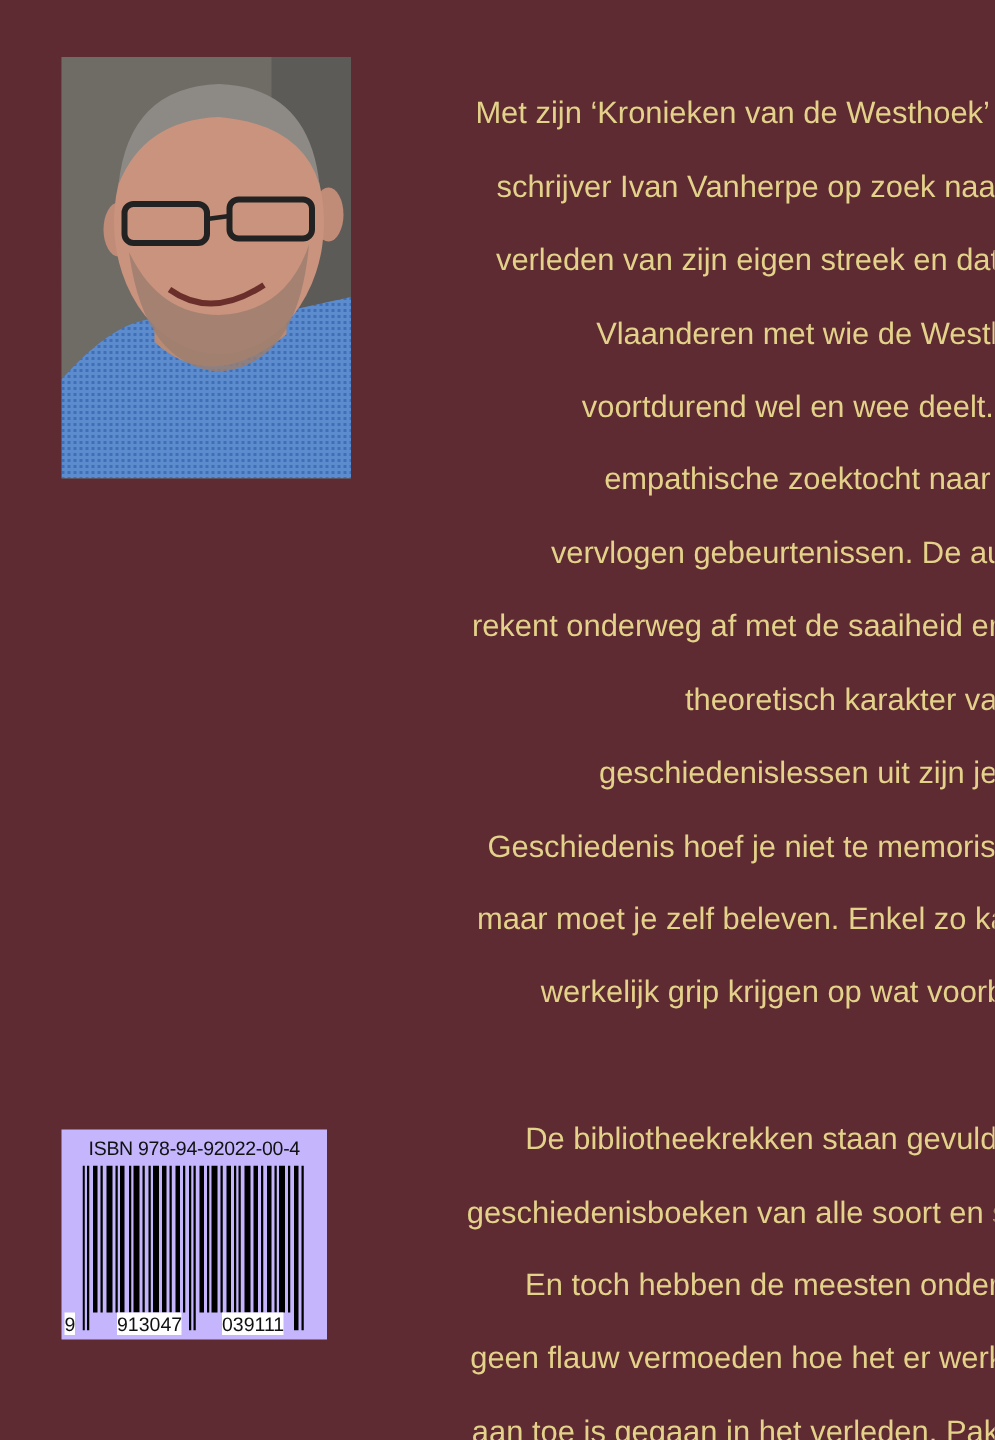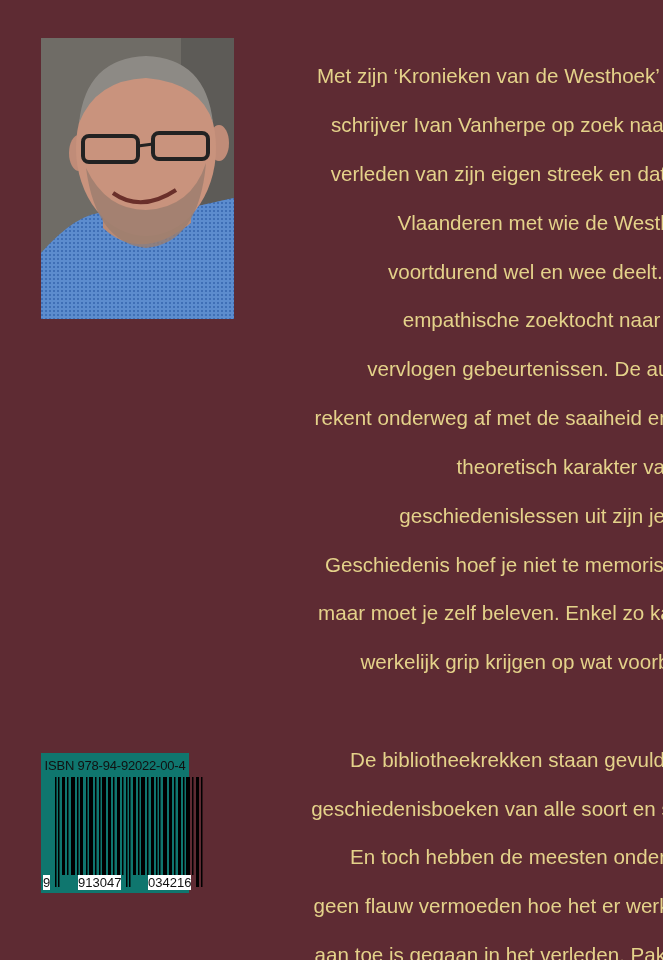--- a/index.html
+++ b/index.html
@@ -5,21 +5,21 @@
   html,body{margin:0;padding:0;}
   body{width:663px;height:960px;background:#5e2b33;position:relative;overflow:hidden;
        font-family:"Liberation Sans", sans-serif;}
   .photo{position:absolute;left:41px;top:38px;width:193px;height:281px;overflow:hidden;
          background:linear-gradient(180deg,#6d6b66 0%,#7d7a73 40%,#5f5e59 100%);}
   .photo svg{display:block;}
   .text{position:absolute;left:250px;top:40px;width:455px;color:#e4d28a;
         font-size:20.6px;line-height:24.4px;text-align:right;}
   .para{margin:0 0 24.4px 0;white-space:pre-line;}
   .line{display:block;}
-  .barcode{position:absolute;left:41px;top:753px;width:148px;height:140px;background:#0f766e;}
+  .barcode{position:absolute;left:41px;top:753px;width:177px;height:140px;background:#c4b5fd;}
   .isbn-label{position:absolute;top:5px;left:0;width:100%;text-align:center;font-size:13px;color:#111;letter-spacing:-0.2px;}
   .bars{position:absolute;left:14px;top:24px;width:160px;height:110px;}
   .bar-digits{position:absolute;bottom:3px;font-size:13px;color:#111;background:#fff;}
 </style>
 </head>
 <body>
 
 <div class="photo">
   <svg width="193" height="281" viewBox="0 0 193 281">
     <rect width="193" height="281" fill="#6f6c66"></rect>
@@ -124,14 +124,14 @@
       <rect x="123" y="0" width="3" height="98"></rect>
         <rect x="128" y="0" width="1.5" height="98"></rect>
       <rect x="131" y="0" width="4" height="98"></rect>
         <rect x="137" y="0" width="1.5" height="98"></rect>
       <rect x="141" y="0" width="3" height="110"></rect>
         <rect x="146" y="0" width="1.5" height="110"></rect>
     </g>
   </svg>
   <span class="bar-digits" style="left:2px;">9</span>
   <span class="bar-digits" style="left:37px;">913047</span>
-  <span class="bar-digits" style="left:107px;">034216</span>
+  <span class="bar-digits" style="left:107px;">039111</span>
 </div>
 
 </body></html>

